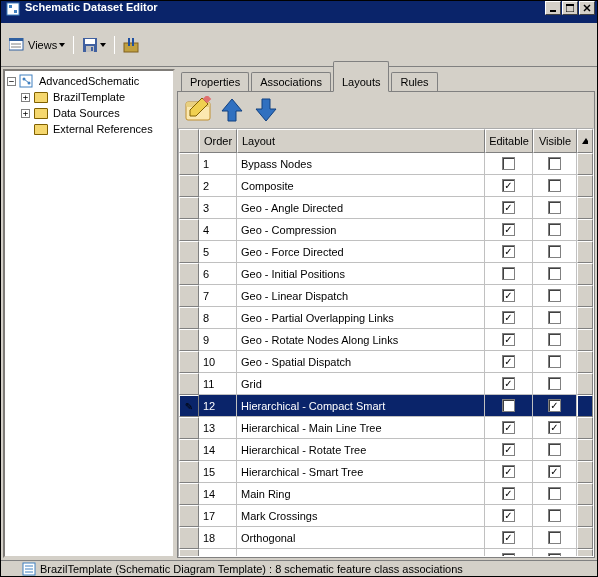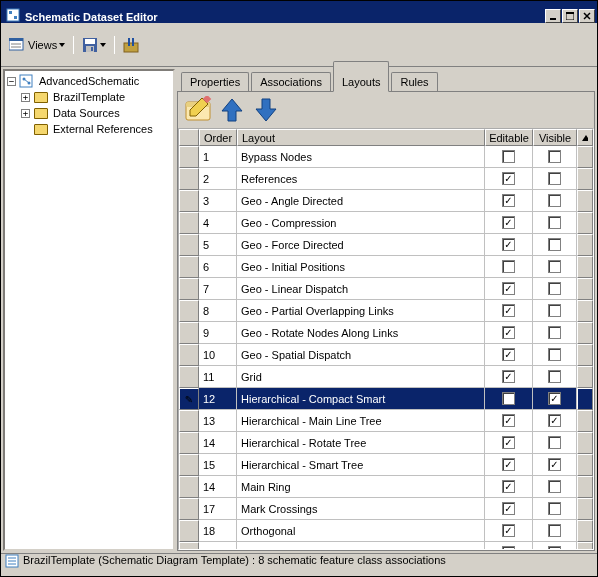--- a/index.html
+++ b/index.html
@@ -14,21 +14,21 @@
     width:598px; height:577px;
     background:#d4d0c8;
     border:1px solid #000;
     display:flex; flex-direction:column;
   }
   .titlebar {
     height:22px;
     background:linear-gradient(#0a246a,#3a6ea5 6%,#4472c4 50%,#0a246a);
     background:#0a246a;
     color:#fff;
-    display:flex; align-items:flex-end;
+    display:flex; align-items:flex-start;
     padding:0 2px 0 4px;
     font-weight:bold;
   }
   .titlebar-icon {
     width:16px;height:16px;margin-right:4px;
     display:inline-flex;align-items:center;justify-content:center;
   }
   .titlebar-text{flex:1;}
   .titlebar-buttons{display:flex;gap:1px;}
   .title-btn{
@@ -81,21 +81,21 @@
     flex:1;border:1px solid #808080;background:#d4d0c8;
     display:flex;flex-direction:column;min-height:0;
   }
   .toolbar2{height:36px;display:flex;align-items:center;padding:2px 6px;gap:6px;}
   .big-icon{width:28px;height:28px;display:flex;align-items:center;justify-content:center;cursor:pointer;}
   .grid-wrap{flex:1;display:flex;min-height:0;}
   .grid{
     flex:1;border:1px inset #fff;background:#d4d0c8;
     overflow:hidden;display:flex;flex-direction:column;min-height:0;
   }
-  .grid-header{display:flex;background:#c2410c;height:17px;}
+  .grid-header{display:flex;background:#c2410c;height:24px;}
   .gh{
     border:1px solid;border-color:#fff #808080 #808080 #fff;
     display:flex;align-items:center;padding:0 4px;font-size:11px;
     background:#d4d0c8;
   }
   .gh.rowh{width:20px;}
   .gh.order{width:38px;}
   .gh.layout{flex:1;}
   .gh.edit{width:48px;justify-content:center;}
   .gh.vis{width:44px;justify-content:center;text-align:center;}
@@ -116,22 +116,22 @@
   .gc.edit{width:48px;justify-content:center;}
   .gc.vis{width:44px;justify-content:center;}
   .gc.scroll{width:16px;background:#d4d0c8;border:1px solid;border-color:#fff #808080 #808080 #fff;}
   .chk{
     width:13px;height:13px;background:#fff;border:1px solid #808080;
     box-shadow:inset 1px 1px 0 #404040;display:inline-flex;align-items:center;justify-content:center;
     font-size:10px;color:#000;
   }
   .grow.selected .chk{background:#fff;}
   .status{
-    height:23px;border-top:1px solid #808080;
-    display:flex;align-items:flex-start;padding:0 4px;font-size:11px;
+    height:16px;border-top:1px solid #808080;
+    display:flex;align-items:center;padding:0 21px;font-size:11px;
   }
   .pencil{font-size:10px;color:#000;}
   svg{display:block;}
 </style>
 </head>
 <body>
 
 <div class="window">
 
   <div class="titlebar">
@@ -282,21 +282,21 @@
                     <span class="chk"></span>
                   </div>
                   <div class="gc vis">
                     <span class="chk"></span>
                   </div>
                   <div class="gc scroll"></div>
                 </div>
                 <div class="grow">
                   <div class="gc rowh"></div>
                   <div class="gc order">2</div>
-                  <div class="gc layout">References</div>
+                  <div class="gc layout">Composite</div>
                   <div class="gc edit">
                     <span class="chk">✓</span>
                   </div>
                   <div class="gc vis">
                     <span class="chk"></span>
                   </div>
                   <div class="gc scroll"></div>
                 </div>
                 <div class="grow">
                   <div class="gc rowh"></div>

